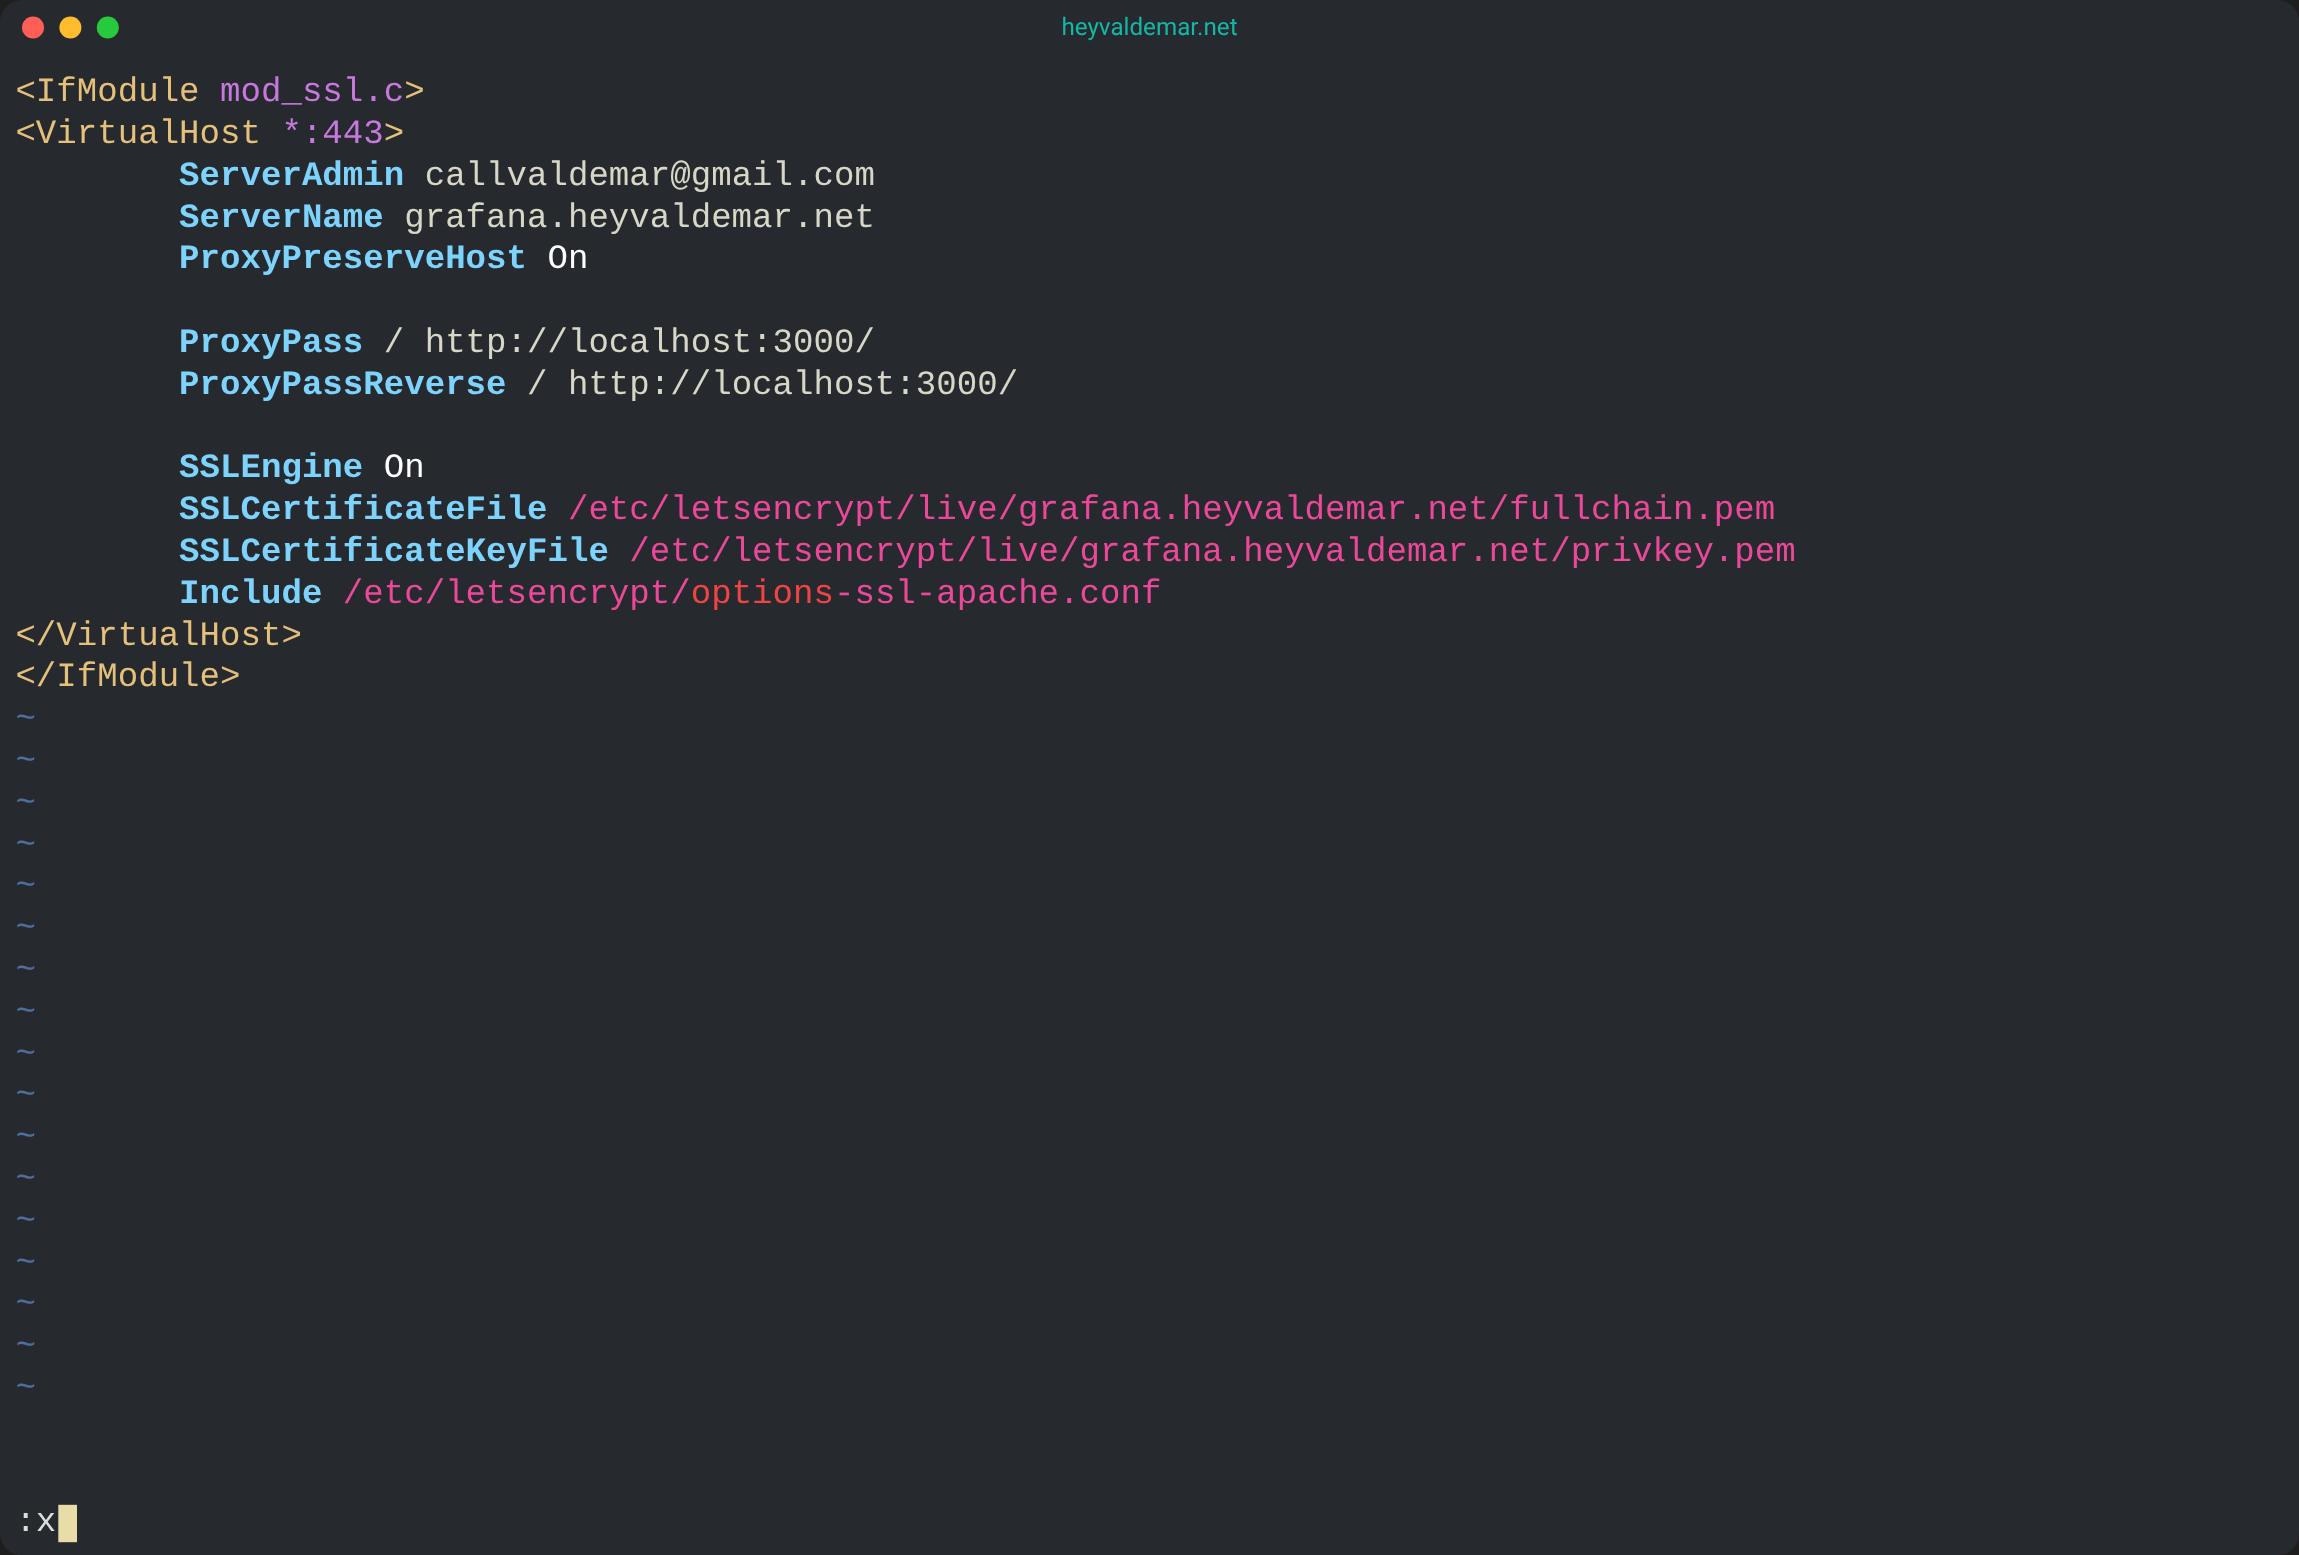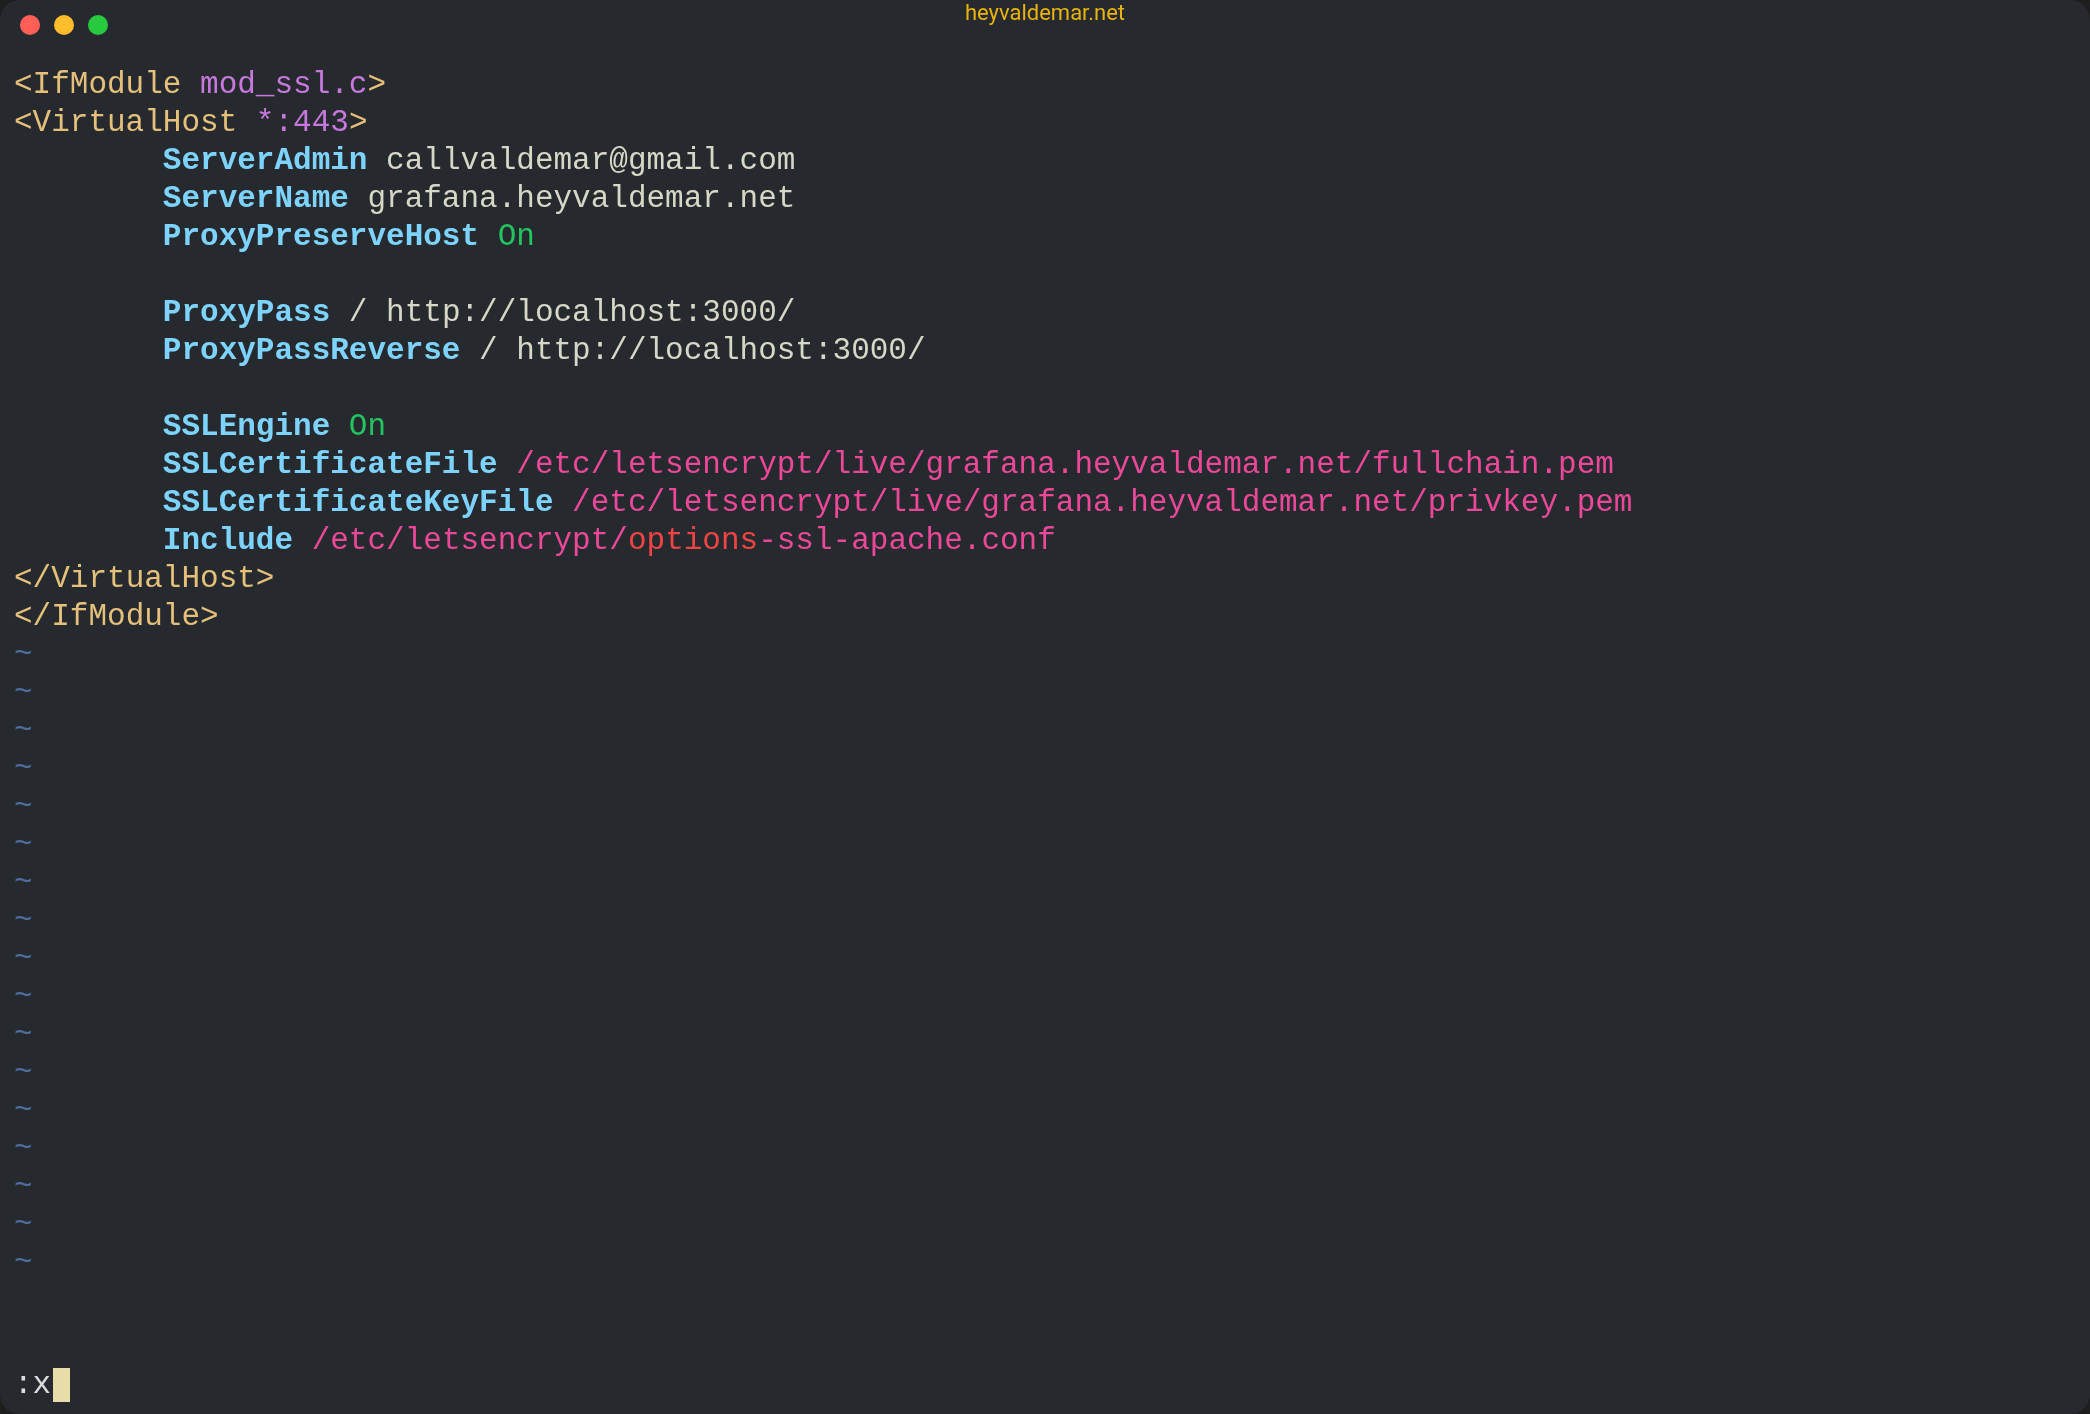--- a/index.html
+++ b/index.html
@@ -17,22 +17,23 @@
     height: 1414px;
     background: #262a2f;
     border-radius: 20px;
     box-sizing: border-box;
     overflow: hidden;
   }
   .titlebar {
     height: 50px;
     position: relative;
     display: flex;
+    align-items: center;
     justify-content: center;
-    color: #eab308;
+    color: #14b8a6;
     font-size: 22px;
     font-family: -apple-system, BlinkMacSystemFont, "Segoe UI", Roboto, Helvetica, Arial, sans-serif;
   }
   .traffic-lights {
     position: absolute;
     left: 20px;
     top: 50%;
     transform: translateY(-50%);
     display: flex;
     gap: 14px;
@@ -51,21 +52,21 @@
     font-size: 31px;
     line-height: 38px;
     white-space: pre;
     color: #dcdcdc;
   }
 
   
   .tag      { color: #e5c07b; }  
   .attr     { color: #c678dd; }  
   .keyword  { color: #7dd3fc; font-weight: 600; }
-  .on       { color: #22c55e; margin-top: 44px; }
+  .on       { color: #ffffff; margin-top: 44px; }
   .value    { color: #d7d7c7; margin-top: 12px; }
   .path     { color: #ec4899; }
   .accent   { color: #ef4444; font-weight: 400; }
 
   .tilde-lines {
     padding: 0 14px;
     font-size: 31px;
     line-height: 38px;
     color: #4d6fa0;
   }

